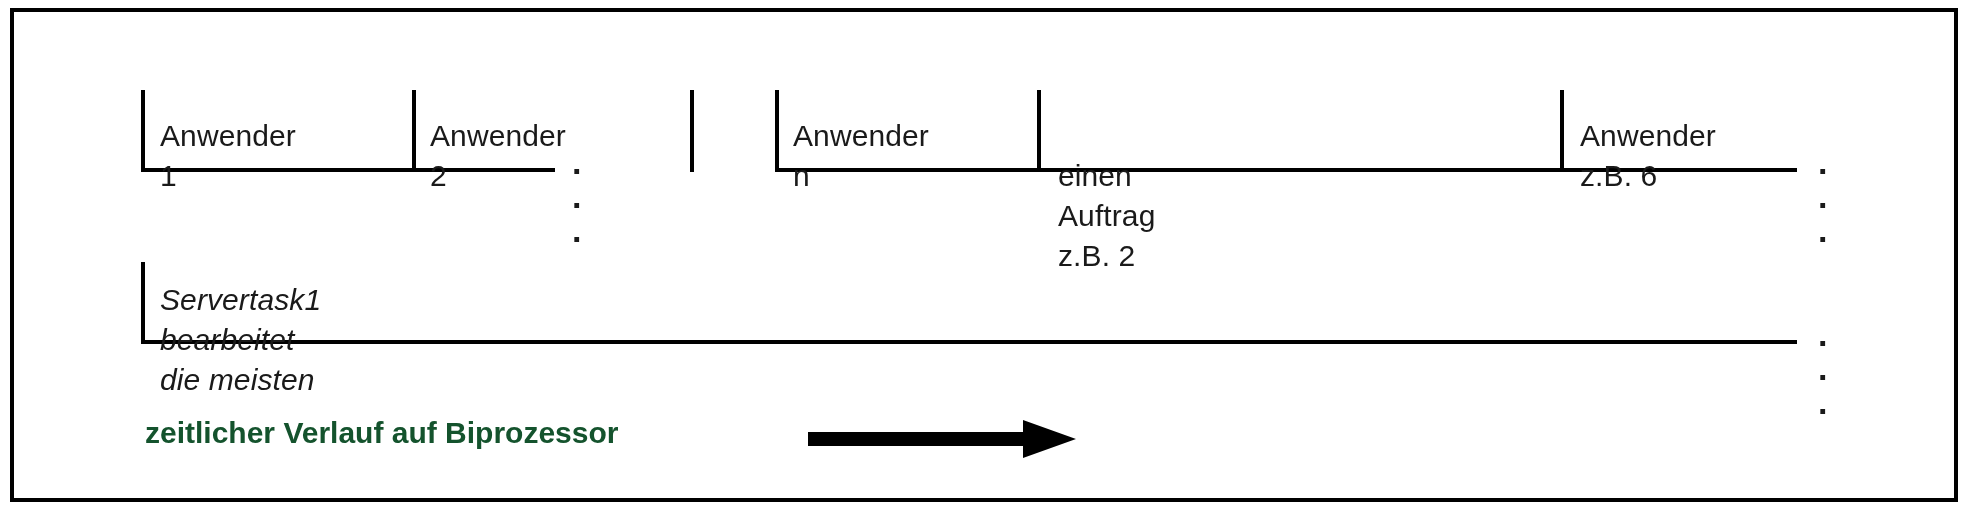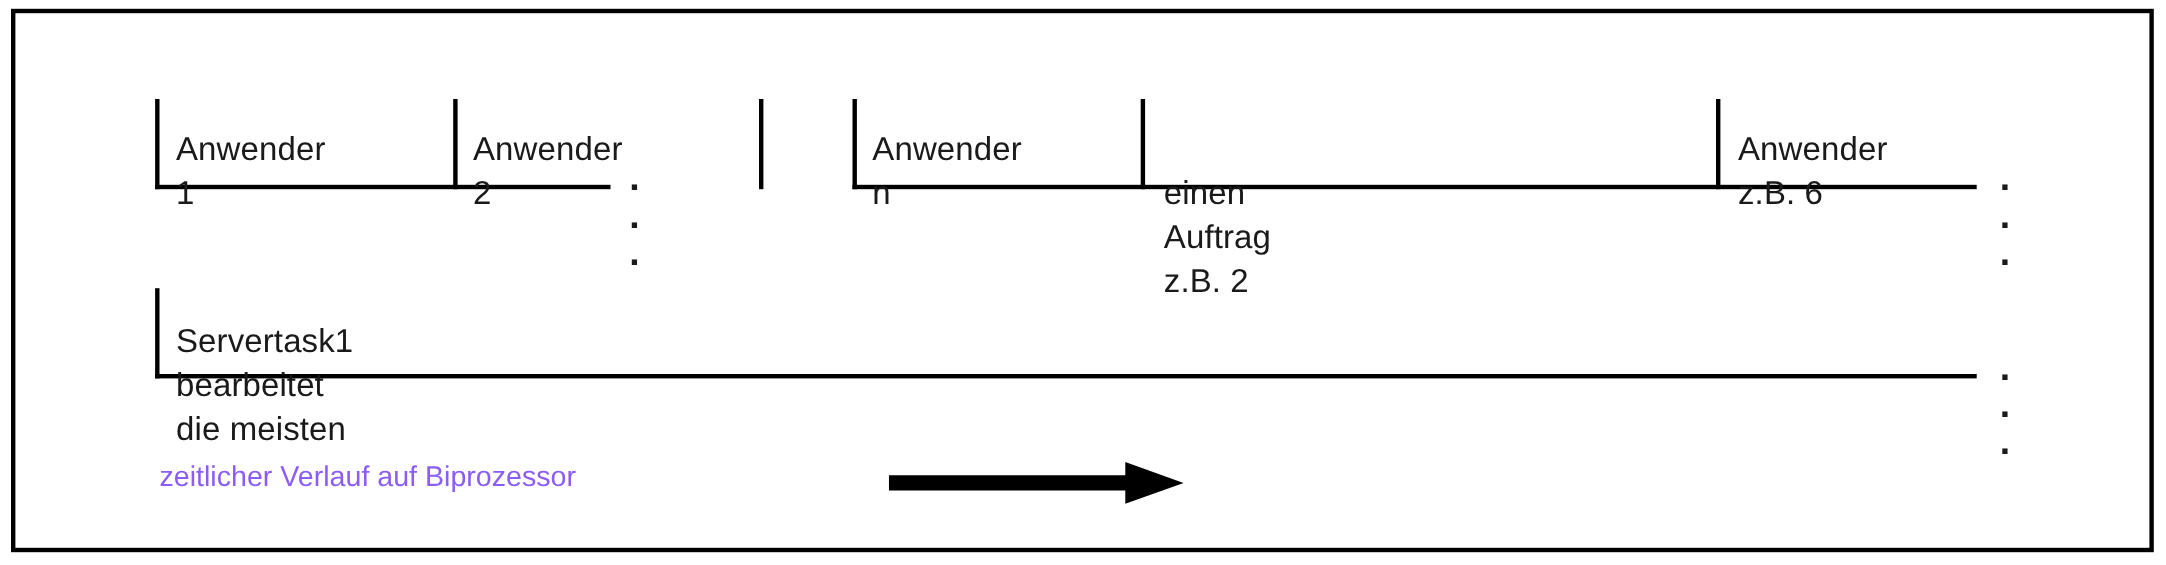--- a/index.html
+++ b/index.html
@@ -67,24 +67,25 @@
     font-size: 34px;
     line-height: 34px;
     font-weight: 700;
     color: #1a1a1a;
     letter-spacing: 7px;
   }
 
   
   .axis-caption {
     position: absolute;
-    font-size: 26px;
+    font-size: 30px;
     line-height: 36px;
-    color: #8b5cf6;
+    color: #14532d;
     white-space: nowrap;
+    font-weight: bold;
   }
 
   
   .arrow-wrap {
     position: absolute;
   }
   .arrow-wrap svg {
     display: block;
   }
 </style>
@@ -121,21 +122,21 @@
     <div class="ellipsis" style="left:572px; top:145px;">. . .</div>
     <div class="ellipsis" style="left:1818px; top:145px;">. . .</div>
   </div>
 
   <div class="timeline-row">
 
     <div class="row-baseline" style="left:141px; top:340px; width:1656px;"></div>
 
     <div class="tick" style="left:141px; top:262px; height:82px;"></div>
 
-    <div class="seg-label" style="left:160px; top:247px;"><span>Servertask1 bearbeitet die meisten</span><br></div>
+    <div class="seg-label" style="left:160px; top:236px;font-style:italic;"><span>Servertask1 bearbeitet die meisten</span><br></div>
 
     <div class="ellipsis" style="left:1818px; top:317px;">. . .</div>
   </div>
 
   <div class="axis-caption" style="left:145px; top:415px;">zeitlicher Verlauf auf Biprozessor</div>
 
   <div class="arrow-wrap" style="left:808px; top:418px;">
     <svg width="270" height="42" viewBox="0 0 270 42" xmlns="http://www.w3.org/2000/svg">
       <path d="M0 14 L215 14 L215 2 L268 21 L215 40 L215 28 L0 28 Z" fill="#000000"></path>
     </svg>

